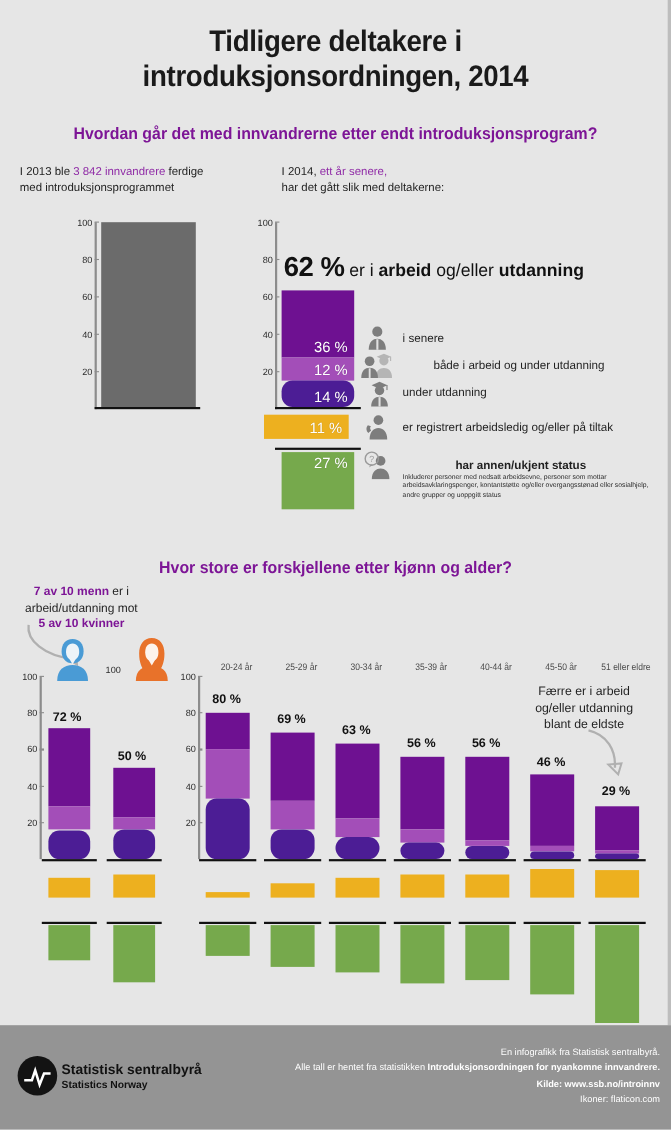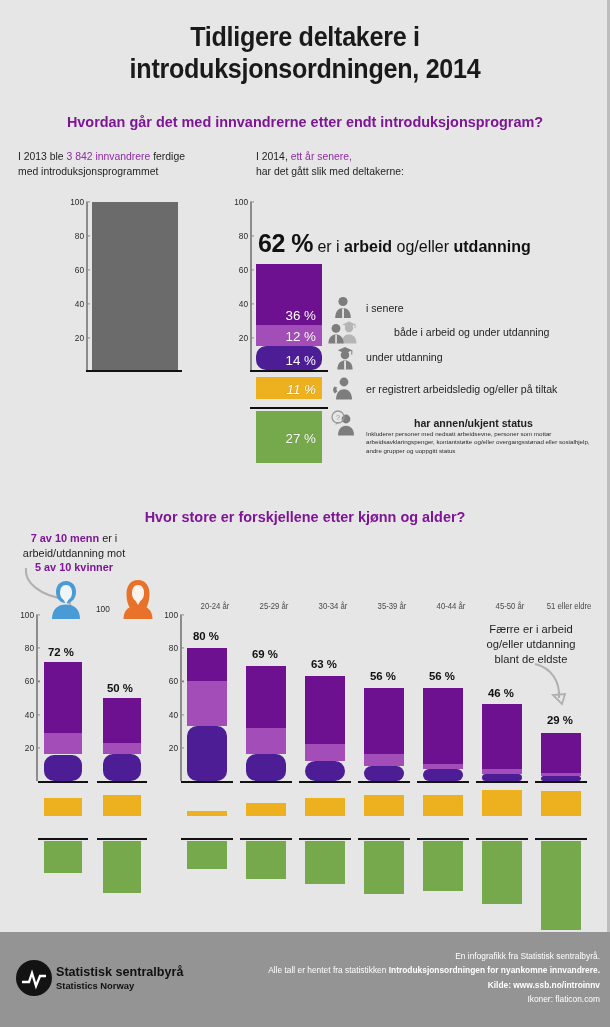--- a/index.html
+++ b/index.html
@@ -196,28 +196,28 @@
     </div>
     <div class="seg seg-mid" style="top:61.2px; height:20.4px;">
       <span class="seg-lbl">12 %</span>
     </div>
     <div class="seg seg-lite" style="top:81.6px; height:24.4px;">
       <span class="seg-lbl">14 %</span>
     </div>
   </div>
   <div class="baseline" style="left:250px; top:370px; width:78px;"></div>
 
-  <div class="bar bar-yellow" style="left:256px; top:377px; width:66px; height:22px;font-style:italic;">
+  <div class="bar bar-yellow" style="left:240px; top:377px; width:77px; height:22px;">
     <span class="seg-lbl">11 %</span>
   </div>
 
   <div class="baseline" style="left:250px; top:407px; width:78px;"></div>
 
   <div class="bar bar-green" style="left:256px; top:411px; width:66px; height:52px;">
-    <span class="seg-lbl" style="bottom:auto; top:2px;margin-top:18px;">27 %</span>
+    <span class="seg-lbl" style="bottom:auto; top:2px;">27 %</span>
   </div>
 
   <span class="ic" style="left:332px; top:295px;">
     <svg width="22" height="24" viewBox="0 0 22 24">
       <circle cx="11" cy="6.5" r="4.6" fill="#7d7d7d"></circle>
       <path d="M3.2 23 C3.2 15.8 7 13 11 13 C15 13 18.8 15.8 18.8 23 Z" fill="#7d7d7d"></path>
       <rect x="10.1" y="13.4" width="1.9" height="9.6" fill="#e0e0e0"></rect>
     </svg>
   </span>
   <span class="leg" style="left:366px; top:302px;">i senere</span>

